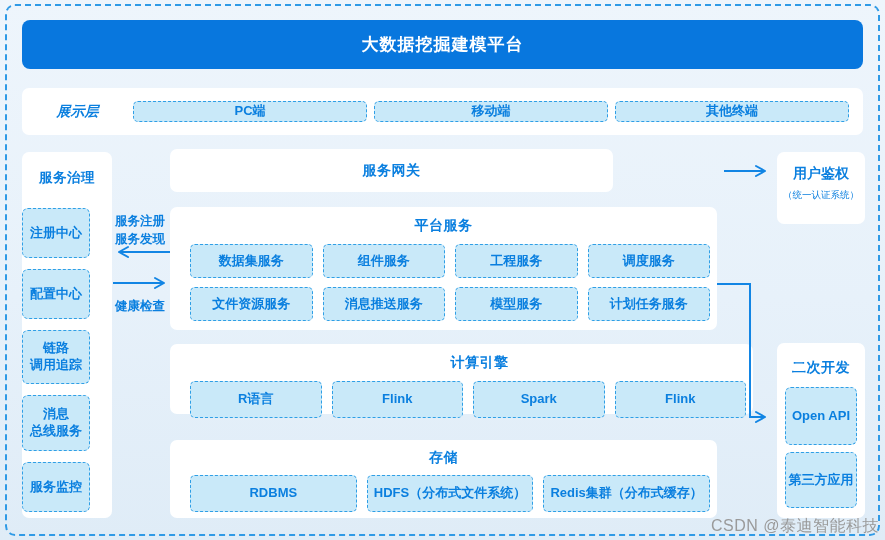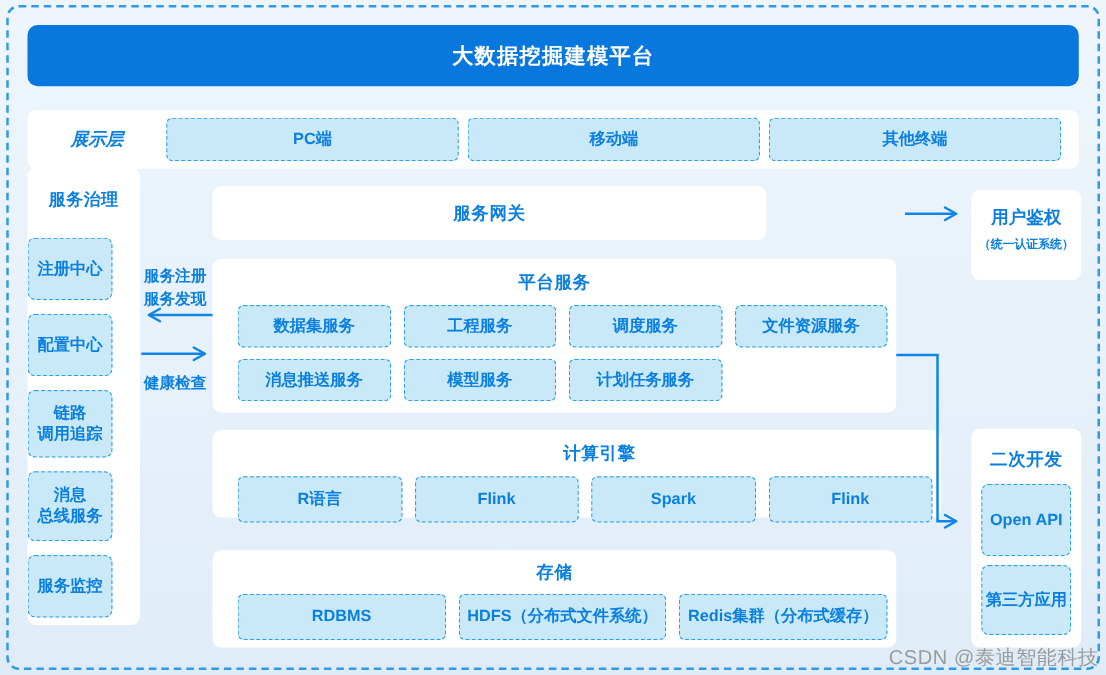--- a/index.html
+++ b/index.html
@@ -28,45 +28,45 @@
     color:#0a7fdf;font-weight:700;font-size:13px;
     display:flex;align-items:center;justify-content:center;text-align:center;
     white-space:pre-line;line-height:1.3;box-sizing:border-box;
   }
   
   .display-row{
     position:absolute;left:22px;top:88px;width:841px;height:47px;
     background:#ffffff;border-radius:7px;display:flex;align-items:center;
   }
   .row-label{width:111px;text-align:center;color:#0a7fdf;font-weight:700;font-size:14px;flex:none;font-style:italic;}
-  .terminals{flex:1;display:flex;gap:7px;margin-right:14px;height:35px;}
+  .terminals{flex:1;display:flex;gap:7px;margin-right:14px;height:21px;}
   .terminals .dashed-box{flex:1;}
   
-  .left-panel{left:22px;top:134px;width:90px;height:366px;padding-top:17px;box-sizing:border-box;}
+  .left-panel{left:22px;top:152px;width:90px;height:366px;padding-top:17px;box-sizing:border-box;}
   .left-panel .panel-title{font-size:13.5px;}
   .gov-items{margin-top:21px;display:flex;flex-direction:column;gap:11px;align-items:flex-start;}
   .gov-box{width:68px;height:50px;border-radius:6px;font-size:13px;}
   .gov-box:nth-child(3){height:54px;}
   .gov-box:nth-child(4){height:56px;}
   
   .gateway{left:170px;top:149px;width:443px;height:43px;display:flex;align-items:center;justify-content:center;font-family:Liberation Mono, monospace;}
   .platform{left:170px;top:207px;width:547px;height:123px;}
   .platform .panel-title{margin-top:10px;}
   .grid{position:absolute;left:20px;right:7px;display:grid;gap:9px 10px;}
   .platform .grid{top:37px;grid-template-columns:repeat(4,1fr);grid-auto-rows:34px;}
   .compute{left:170px;top:344px;width:547px;height:70px;padding-left:36px;}
   .compute .panel-title{margin-top:10px;}
   .compute .grid{top:37px;grid-template-columns:repeat(4,1fr);grid-auto-rows:37px;}
   .storage{left:170px;top:440px;width:547px;height:78px;}
   .storage .panel-title{margin-top:9px;}
   .storage .grid{top:35px;grid-template-columns:repeat(3,1fr);grid-auto-rows:37px;}
   
   .auth{left:777px;top:152px;width:88px;height:72px;text-align:center;}
   .auth-title{margin-top:13px;color:#0a7fdf;font-weight:700;font-size:14px;}
-  .auth-sub{margin-top:6px;color:#0a7fdf;font-weight:700;font-size:9.5px;}
+  .auth-sub{margin-top:6px;color:#0a7fdf;font-weight:400;font-size:9.5px;}
   .secondary{left:777px;top:343px;width:88px;height:175px;}
   .secondary .panel-title{margin-top:16px;}
   .sec-box-1{position:absolute;left:8px;top:44px;width:72px;height:58px;border-radius:6px;}
   .sec-box-2{position:absolute;left:8px;top:109px;width:72px;height:56px;border-radius:6px;}
   
   .ann{
     position:absolute;left:108px;width:64px;text-align:center;
     color:#0a7fdf;font-weight:700;font-size:12.5px;line-height:18px;white-space:pre-line;
   }
   .ann-register{top:212px;}
@@ -110,20 +110,21 @@
   </div>
 
   <div class="panel gateway">
     <div class="panel-title">服务网关</div>
   </div>
 
   <div class="panel platform">
     <div class="panel-title">平台服务</div>
     <div class="grid">
       <div class="dashed-box">数据集服务</div>
+      <div class="dashed-box">组件服务</div>
       <div class="dashed-box">工程服务</div>
       <div class="dashed-box">调度服务</div>
       <div class="dashed-box">文件资源服务</div>
       <div class="dashed-box">消息推送服务</div>
       <div class="dashed-box">模型服务</div>
       <div class="dashed-box">计划任务服务</div>
     </div>
   </div>
 
   <div class="panel compute">

